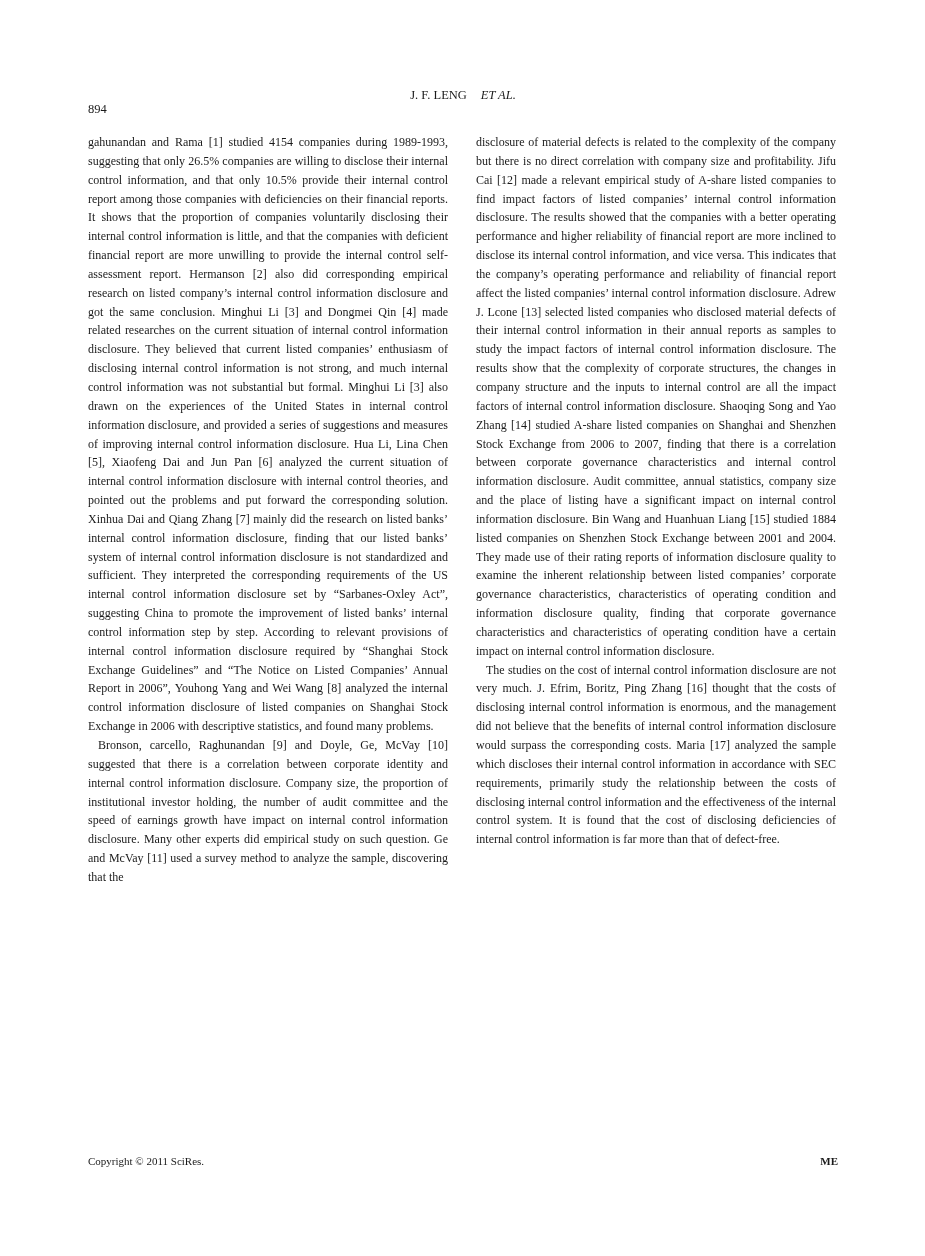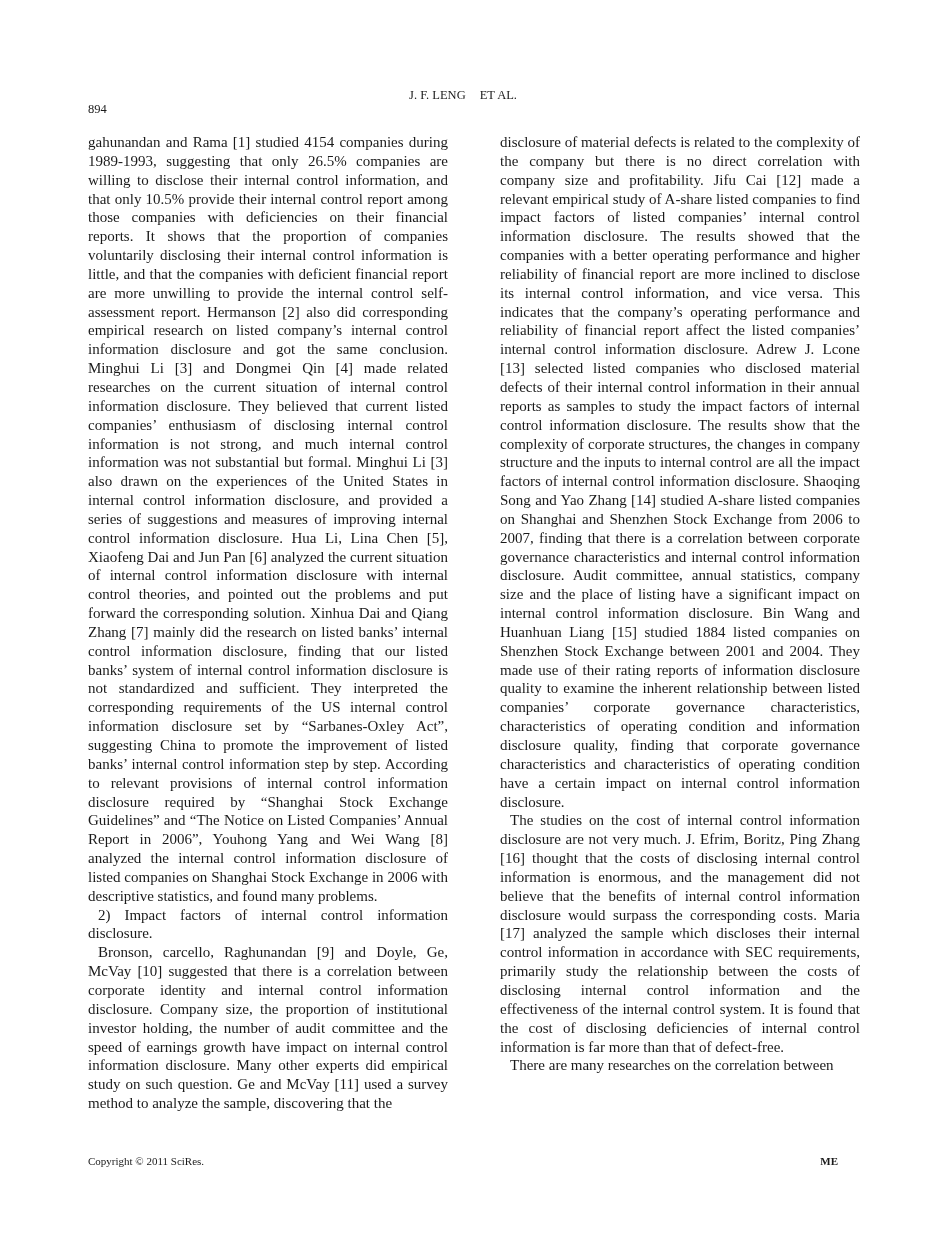--- a/index.html
+++ b/index.html
@@ -2,50 +2,48 @@
 <html><head>
 <meta charset="utf-8">
 <style>
   html, body { margin: 0; padding: 0; background: #ffffff; }
   body { width: 925px; height: 1256px; position: relative; overflow: hidden;
          font-family: "Liberation Serif", "DejaVu Serif", serif; color: #1a1a1a; }
   .header { position: absolute; top: 88px; left: 88px; width: 750px; height: 20px;
             font-size: 12.5px; }
   .page-num { position: absolute; left: 0; top: 14px; }
   .running-head { position: absolute; left: 0; right: 0; top: 0; text-align: center; }
-  .running-head .etal { margin-left: 14px; }
-  .col { position: absolute; top: 133px; width: 360px; font-size: 15px;
+  .running-head .etal { font-style: italic; margin-left: 14px; }
+  .col { position: absolute; top: 133px; width: 360px; font-size: 12px;
          line-height: 18.85px; text-align: justify; hyphens: none; }
   .col-left { left: 88px; }
-  .col-right { left: 500px; }
+  .col-right { left: 476px; }
   .col p { margin: 0; }
   .col p.indent { text-indent: 10px; }
   .footer { position: absolute; top: 1155px; left: 88px; width: 750px; height: 20px;
             font-size: 11px; }
   .copyright { position: absolute; left: 0; top: 0; }
   .journal { position: absolute; right: 0; top: 0; font-weight: bold; }
 </style>
 </head>
 <body>
 
 <div class="header">
   <span class="page-num">894</span>
   <div class="running-head">
     <span>J. F. LENG</span><span class="etal">ET AL.</span>
   </div>
 </div>
 
 <div class="col col-left">
   <p>gahunandan and Rama [1] studied 4154 companies during 1989-1993, suggesting that only 26.5% companies are willing to disclose their internal control information, and that only 10.5% provide their internal control report among those companies with deficiencies on their financial reports. It shows that the proportion of companies voluntarily disclosing their internal control information is little, and that the companies with deficient financial report are more unwilling to provide the internal control self-assessment report. Hermanson [2] also did corresponding empirical research on listed company’s internal control information disclosure and got the same conclusion. Minghui Li [3] and Dongmei Qin [4] made related researches on the current situation of internal control information disclosure. They believed that current listed companies’ enthusiasm of disclosing internal control information is not strong, and much internal control information was not substantial but formal. Minghui Li [3] also drawn on the experiences of the United States in internal control information disclosure, and provided a series of suggestions and measures of improving internal control information disclosure. Hua Li, Lina Chen [5], Xiaofeng Dai and Jun Pan [6] analyzed the current situation of internal control information disclosure with internal control theories, and pointed out the problems and put forward the corresponding solution. Xinhua Dai and Qiang Zhang [7] mainly did the research on listed banks’ internal control information disclosure, finding that our listed banks’ system of internal control information disclosure is not standardized and sufficient. They interpreted the corresponding requirements of the US internal control information disclosure set by “Sarbanes-Oxley Act”, suggesting China to promote the improvement of listed banks’ internal control information step by step. According to relevant provisions of internal control information disclosure required by “Shanghai Stock Exchange Guidelines” and “The Notice on Listed Companies’ Annual Report in 2006”, Youhong Yang and Wei Wang [8] analyzed the internal control information disclosure of listed companies on Shanghai Stock Exchange in 2006 with descriptive statistics, and found many problems.</p>
-  <p class="indent">2) Impact factors of internal control information disclosure.</p>
   <p class="indent">Bronson, carcello, Raghunandan [9] and Doyle, Ge, McVay [10] suggested that there is a correlation between corporate identity and internal control information disclosure. Company size, the proportion of institutional investor holding, the number of audit committee and the speed of earnings growth have impact on internal control information disclosure. Many other experts did empirical study on such question. Ge and McVay [11] used a survey method to analyze the sample, discovering that the</p>
 </div>
 
 <div class="col col-right">
   <p>disclosure of material defects is related to the complexity of the company but there is no direct correlation with company size and profitability. Jifu Cai [12] made a relevant empirical study of A-share listed companies to find impact factors of listed companies’ internal control information disclosure. The results showed that the companies with a better operating performance and higher reliability of financial report are more inclined to disclose its internal control information, and vice versa. This indicates that the company’s operating performance and reliability of financial report affect the listed companies’ internal control information disclosure. Adrew J. Lcone [13] selected listed companies who disclosed material defects of their internal control information in their annual reports as samples to study the impact factors of internal control information disclosure. The results show that the complexity of corporate structures, the changes in company structure and the inputs to internal control are all the impact factors of internal control information disclosure. Shaoqing Song and Yao Zhang [14] studied A-share listed companies on Shanghai and Shenzhen Stock Exchange from 2006 to 2007, finding that there is a correlation between corporate governance characteristics and internal control information disclosure. Audit committee, annual statistics, company size and the place of listing have a significant impact on internal control information disclosure. Bin Wang and Huanhuan Liang [15] studied 1884 listed companies on Shenzhen Stock Exchange between 2001 and 2004. They made use of their rating reports of information disclosure quality to examine the inherent relationship between listed companies’ corporate governance characteristics, characteristics of operating condition and information disclosure quality, finding that corporate governance characteristics and characteristics of operating condition have a certain impact on internal control information disclosure.</p>
   <p class="indent">The studies on the cost of internal control information disclosure are not very much. J. Efrim, Boritz, Ping Zhang [16] thought that the costs of disclosing internal control information is enormous, and the management did not believe that the benefits of internal control information disclosure would surpass the corresponding costs. Maria [17] analyzed the sample which discloses their internal control information in accordance with SEC requirements, primarily study the relationship between the costs of disclosing internal control information and the effectiveness of the internal control system. It is found that the cost of disclosing deficiencies of internal control information is far more than that of defect-free.</p>
-  <p class="indent">There are many researches on the correlation between</p>
 </div>
 
 <div class="footer">
   <span class="copyright">Copyright © 2011 SciRes.</span>
   <span class="journal">ME</span>
 </div>
 
 </body></html>

